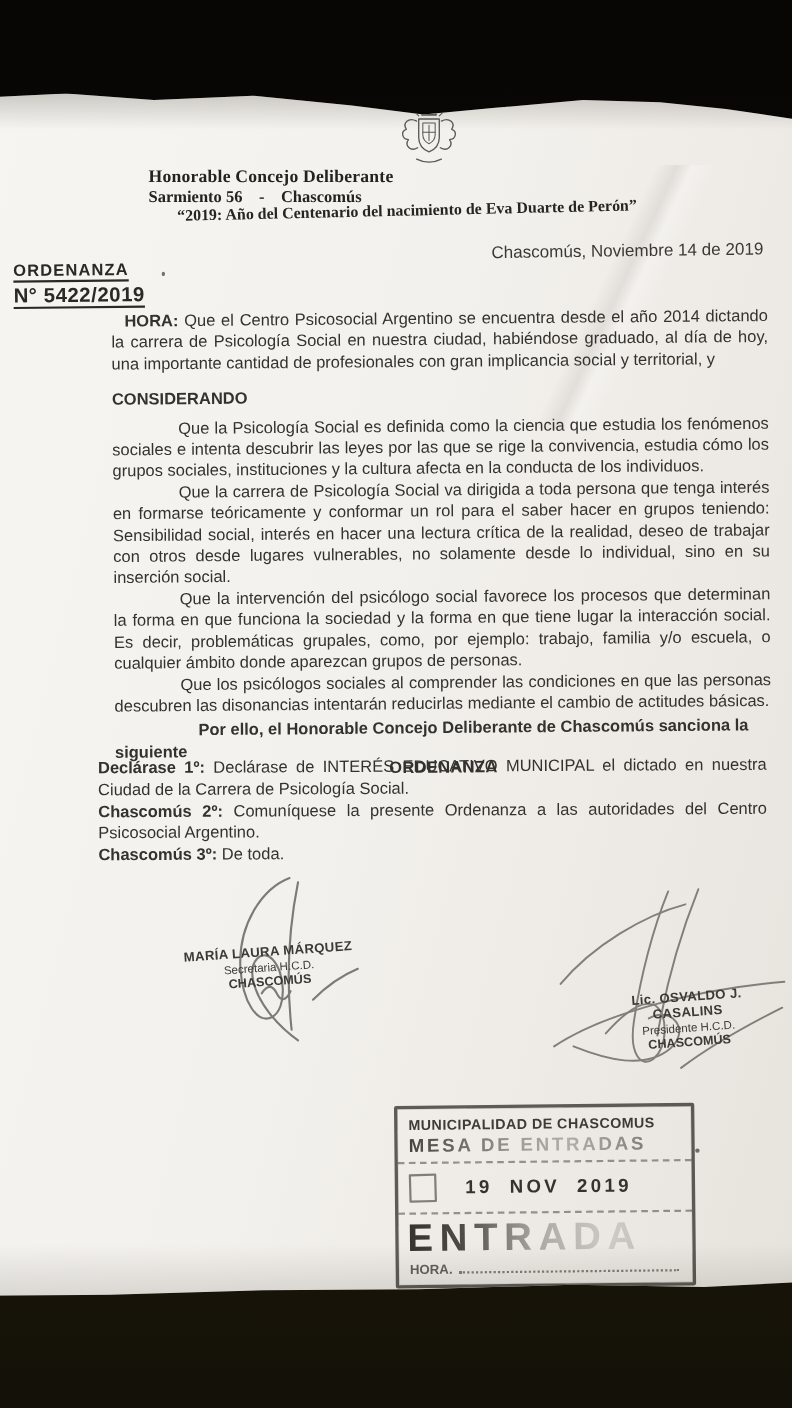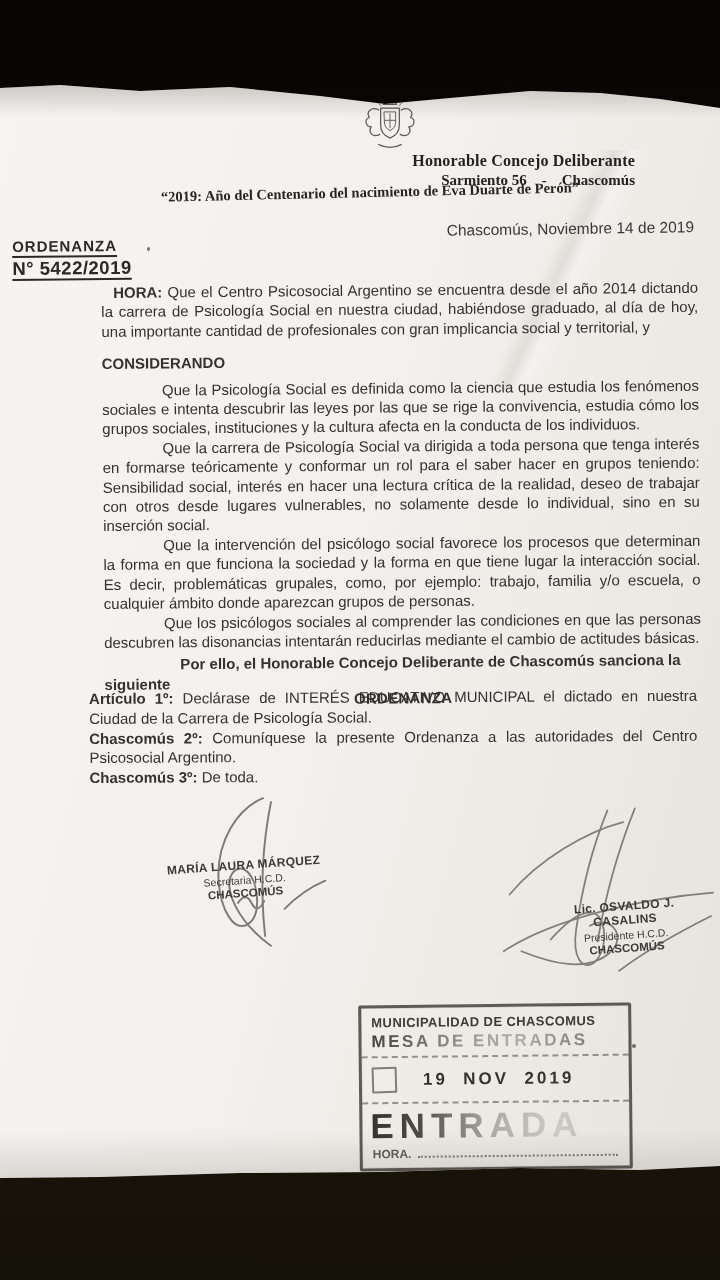--- a/index.html
+++ b/index.html
@@ -18,21 +18,21 @@
   }
   .paper-shade-top{position:absolute;left:0;right:0;top:84px;height:34px;
     background:linear-gradient(180deg,rgba(90,85,75,.28),rgba(90,85,75,0));pointer-events:none;}
   .paper-crease{position:absolute;left:380px;top:150px;width:360px;height:240px;
     background:linear-gradient(115deg,rgba(0,0,0,0) 46%,rgba(120,115,105,.12) 50%,rgba(255,255,255,.25) 53%,rgba(0,0,0,0) 58%);
     pointer-events:none;}
   .paper-shade-bottom{position:absolute;left:0;right:0;top:1130px;height:48px;
     background:linear-gradient(0deg,rgba(95,90,80,.18),rgba(95,90,80,0));pointer-events:none;}
   
   .emblem{position:absolute;left:348px;top:96px;width:84px;height:58px;opacity:.88;}
-  .hdr{position:absolute;left:135px;top:152px;width:500px;text-align:right;color:#24231f;
+  .hdr{position:absolute;left:135px;top:152px;width:500px;text-align:left;color:#24231f;
     font-family:"Liberation Serif",serif;font-weight:bold;}
   .hdr .org{font-size:16px;letter-spacing:.2px;}
   .hdr .addr{font-size:15px;margin-top:2px;white-space:pre;}
   .motto{position:absolute;left:70px;top:184px;width:600px;text-align:center;color:#26251f;
     font-family:"Liberation Serif",serif;font-weight:bold;font-size:14.5px;
     transform:rotate(-1.3deg);transform-origin:center;}
   .dateline{position:absolute;left:300px;top:221px;width:394px;text-align:right;
     font-size:15.5px;color:#3a3935;transform:rotate(-.8deg);}
   .ordblock{position:absolute;left:12px;top:238px;color:#2a2925;transform:rotate(-.6deg);transform-origin:left top;}
   .ordlabel{font-size:15px;font-weight:bold;letter-spacing:1px;
@@ -131,21 +131,21 @@
       <p class="ind">Que la Psicología Social es definida como la ciencia que estudia los fenómenos sociales e intenta descubrir las leyes por las que se rige la convivencia, estudia cómo los grupos sociales, instituciones y la cultura afecta en la conducta de los individuos.</p>
       <p class="ind">Que la carrera de Psicología Social va dirigida a toda persona que tenga interés en formarse teóricamente y conformar un rol para el saber hacer en grupos teniendo: Sensibilidad social, interés en hacer una lectura crítica de la realidad, deseo de trabajar con otros desde lugares vulnerables, no solamente desde lo individual, sino en su inserción social.</p>
       <p class="ind">Que la intervención del psicólogo social favorece los procesos que determinan la forma en que funciona la sociedad y la forma en que tiene lugar la interacción social. Es decir, problemáticas grupales, como, por ejemplo: trabajo, familia y/o escuela, o cualquier ámbito donde aparezcan grupos de personas.</p>
       <p class="ind">Que los psicólogos sociales al comprender las condiciones en que las personas descubren las disonancias intentarán reducirlas mediante el cambio de actitudes básicas.</p>
       <p class="porello b">Por ello, el Honorable Concejo Deliberante de Chascomús sanciona la</p>
       <p class="b">siguiente</p>
       <p class="ordheading b">ORDENANZA</p>
     </div>
 
     <div class="articles">
-      <p><span class="b">Artículo 1º:</span> <span>Declárase de INTERÉS EDUCATIVO MUNICIPAL el dictado en nuestra Ciudad de la Carrera de Psicología Social.</span></p>
+      <p><span class="b">Declárase 1º:</span> <span>Declárase de INTERÉS EDUCATIVO MUNICIPAL el dictado en nuestra Ciudad de la Carrera de Psicología Social.</span></p>
       <p><span class="b">Chascomús 2º:</span> <span>Comuníquese la presente Ordenanza a las autoridades del Centro Psicosocial Argentino.</span></p>
       <p><span class="b">Chascomús 3º:</span> <span>De toda.</span></p>
     </div>
 
     <svg class="sig-svg sig-left-svg" viewBox="0 0 170 165">
       <g fill="none" stroke="#5f5e58" stroke-width="2" stroke-linecap="round">
         <path d="M96,8 C70,18 48,52 50,92 C52,124 66,146 80,138 C94,130 92,96 80,84 C70,74 58,86 62,104 C66,124 84,146 104,160"></path>
         <path d="M104,12 C96,52 92,96 98,150"></path>
         <path d="M70,116 q8,-12 14,0 q6,12 13,-2"></path>
         <path d="M118,122 C132,108 148,98 160,93"></path>

